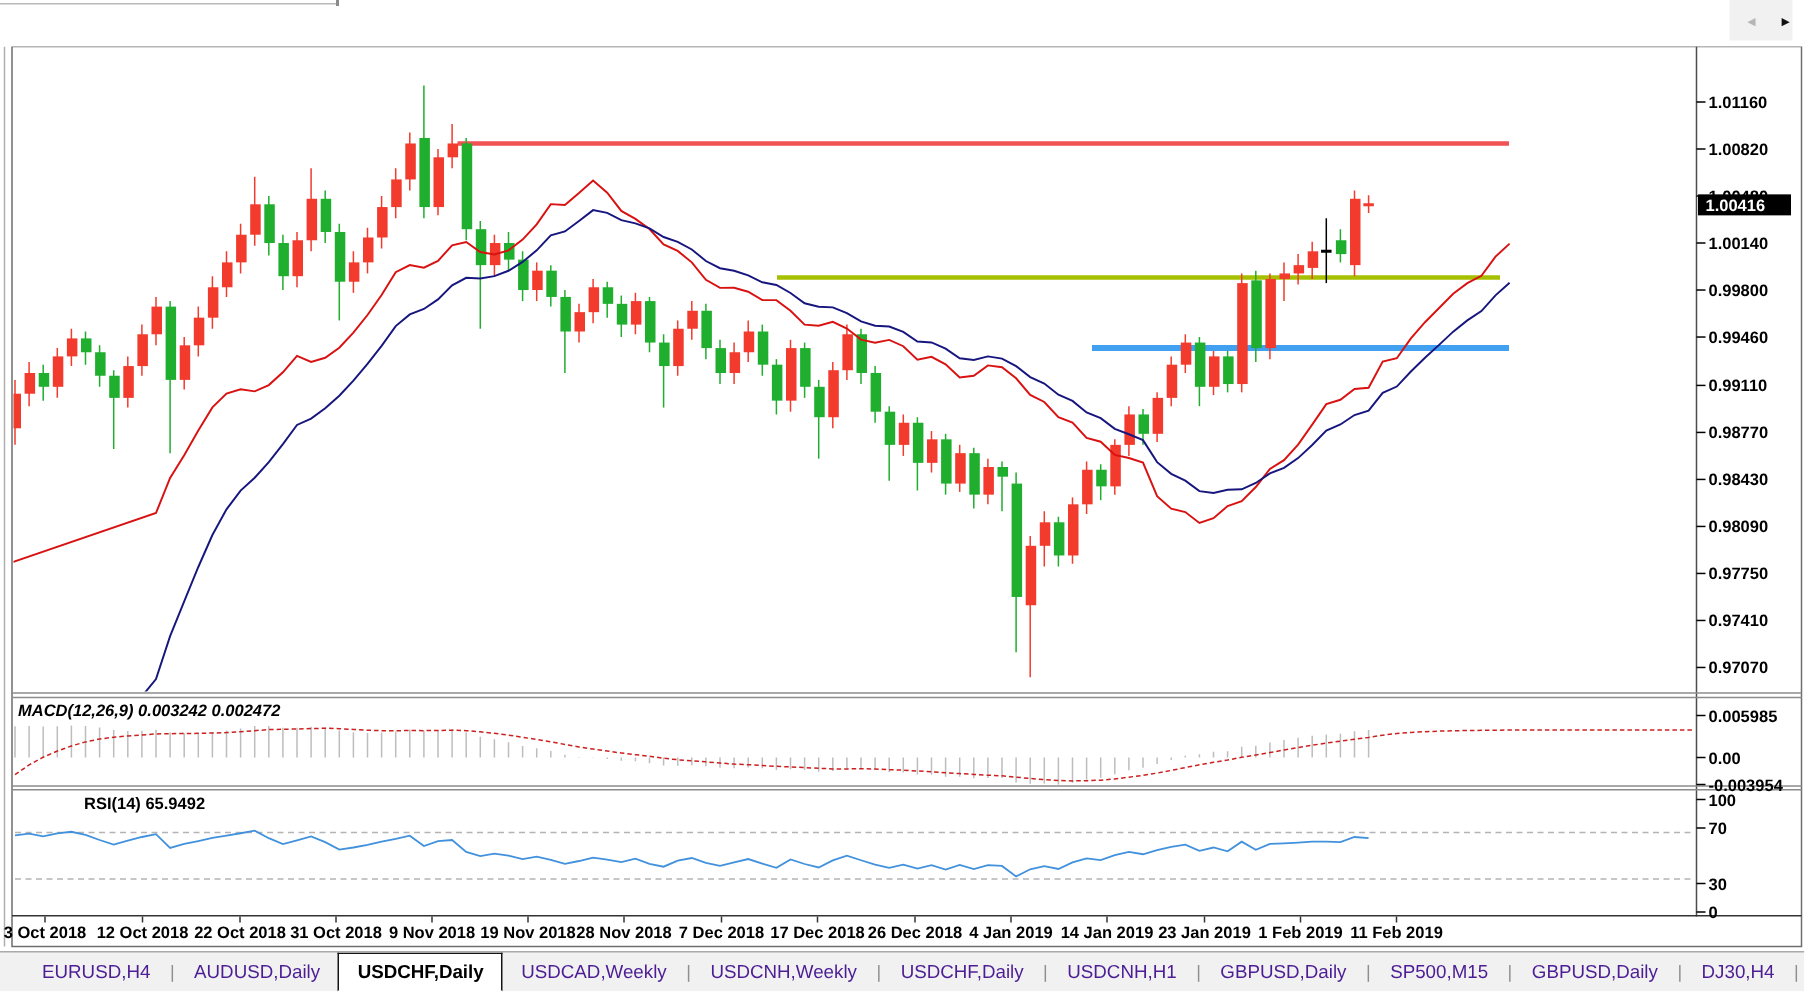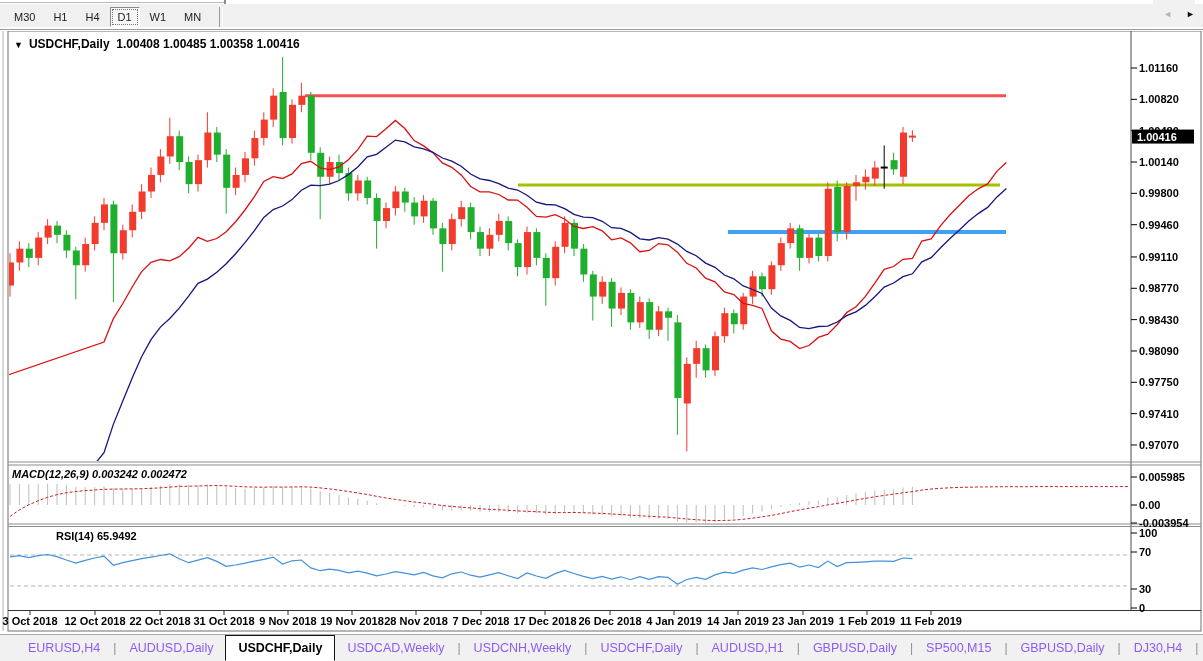--- a/index.html
+++ b/index.html
@@ -24,48 +24,39 @@
   .ax{font-size:11px;font-weight:bold;fill:#000;}
   .curlbl{font-size:11px;font-weight:bold;fill:#fff;}
   .ttl{position:absolute;left:14px;top:6px;font-size:12px;font-weight:bold;color:#000;}
   .ttl .dd{font-size:9px;margin-right:6px;}
   .indlbl{position:absolute;left:12px;font-size:11px;font-weight:bold;color:#000;}
   .hit{position:absolute;left:8px;right:72px;background:transparent;}
   
   #tabbar{position:absolute;left:0;top:634px;width:1203px;height:27px;background:#f1f1f1;
           border-top:1px solid #aaa;display:flex;align-items:stretch;padding-left:16px;
           box-sizing:border-box;overflow:hidden;}
-  .tab{display:flex;align-items:center;padding:0 12px;font-size:12.5px;color:#8b5cf6;white-space:nowrap;}
+  .tab{display:flex;align-items:center;padding:0 12px;font-size:12.5px;color:#4c1d95;white-space:nowrap;}
   .tab.active{background:#fff;border:1px solid #141414;border-bottom:1px solid #fff;
               font-weight:bold;color:#000;}
   .tabsep{display:flex;align-items:center;color:#8f8f8f;font-size:12px;padding:0 1px;}
   .tabarrows{position:absolute;right:8px;top:0;height:27px;display:flex;align-items:center;
              gap:14px;background:#f1f1f1;padding-left:10px;}
   .arr{font-size:9px;}
   .arr.dis{color:#b5b5b5;}
   .arr.en{color:#111;}
 </style>
 </head>
 <body>
 
 <div id="app">
   <div id="topstrip">
     <div class="hair"></div>
     <div class="stub"></div>
   </div>
 
-  <div id="toolbar">
-      <div class="tfbtn">M30</div>
-      <div class="tfbtn">H1</div>
-      <div class="tfbtn">H4</div>
-      <div class="tfbtn active">D1</div>
-      <div class="tfbtn">W1</div>
-      <div class="tfbtn">MN</div>
-      <div class="tfsep"></div>
-    </div>
 
   <div id="chartwin">
       <svg width="1203" height="601" viewBox="0 31 1203 601" style="position: absolute; left: 0px; top: 0px;">
         <defs>
           <clipPath id="cpMain">
             <rect x="9" y="32" width="1121" height="429"></rect>
           </clipPath>
           <clipPath id="cpMacd">
             <rect x="9" y="466" width="1121" height="59"></rect>
           </clipPath>
@@ -453,42 +444,39 @@
         <text x="674" y="625" text-anchor="middle" class="ax">4 Jan 2019</text>
         <line x1="738" y1="611" x2="738" y2="615" stroke="#333" stroke-width="1"></line>
         <text x="738" y="625" text-anchor="middle" class="ax">14 Jan 2019</text>
         <line x1="803" y1="611" x2="803" y2="615" stroke="#333" stroke-width="1"></line>
         <text x="803" y="625" text-anchor="middle" class="ax">23 Jan 2019</text>
         <line x1="867" y1="611" x2="867" y2="615" stroke="#333" stroke-width="1"></line>
         <text x="867" y="625" text-anchor="middle" class="ax">1 Feb 2019</text>
         <line x1="931" y1="611" x2="931" y2="615" stroke="#333" stroke-width="1"></line>
         <text x="931" y="625" text-anchor="middle" class="ax">11 Feb 2019</text>
       </svg>
-    <div class="ttl">
-      <span class="dd">▼</span><span>USDCHF,Daily</span>&nbsp;&nbsp;<span>1.00408 1.00485 1.00358 1.00416</span>
-    </div>
     <div class="indlbl" style="top:437px;font-style:italic;">MACD(12,26,9) 0.003242 0.002472</div>
     <div class="indlbl" style="top:499px;padding-left:44px;">RSI(14) 65.9492</div>
     <div class="hit" style="top:0;height:430px;"></div>
     <div class="hit" style="top:435px;height:59px;"></div>
     <div class="hit" style="top:496px;height:83px;"></div>
   </div>
 
   <div id="tabbar">
       <div class="tab">EURUSD,H4</div>
       <div class="tabsep">|</div>
       <div class="tab">AUDUSD,Daily</div>
       <div class="tab active">USDCHF,Daily</div>
       <div class="tab">USDCAD,Weekly</div>
       <div class="tabsep">|</div>
       <div class="tab">USDCNH,Weekly</div>
       <div class="tabsep">|</div>
       <div class="tab">USDCHF,Daily</div>
       <div class="tabsep">|</div>
-      <div class="tab">AUDUSD,H1</div>
+      <div class="tab">USDCNH,H1</div>
       <div class="tabsep">|</div>
       <div class="tab">GBPUSD,Daily</div>
       <div class="tabsep">|</div>
       <div class="tab">SP500,M15</div>
       <div class="tabsep">|</div>
       <div class="tab">GBPUSD,Daily</div>
       <div class="tabsep">|</div>
       <div class="tab">DJ30,H4</div>
       <div class="tabsep">|</div>
       <div class="tab">TECH100,H1</div>

